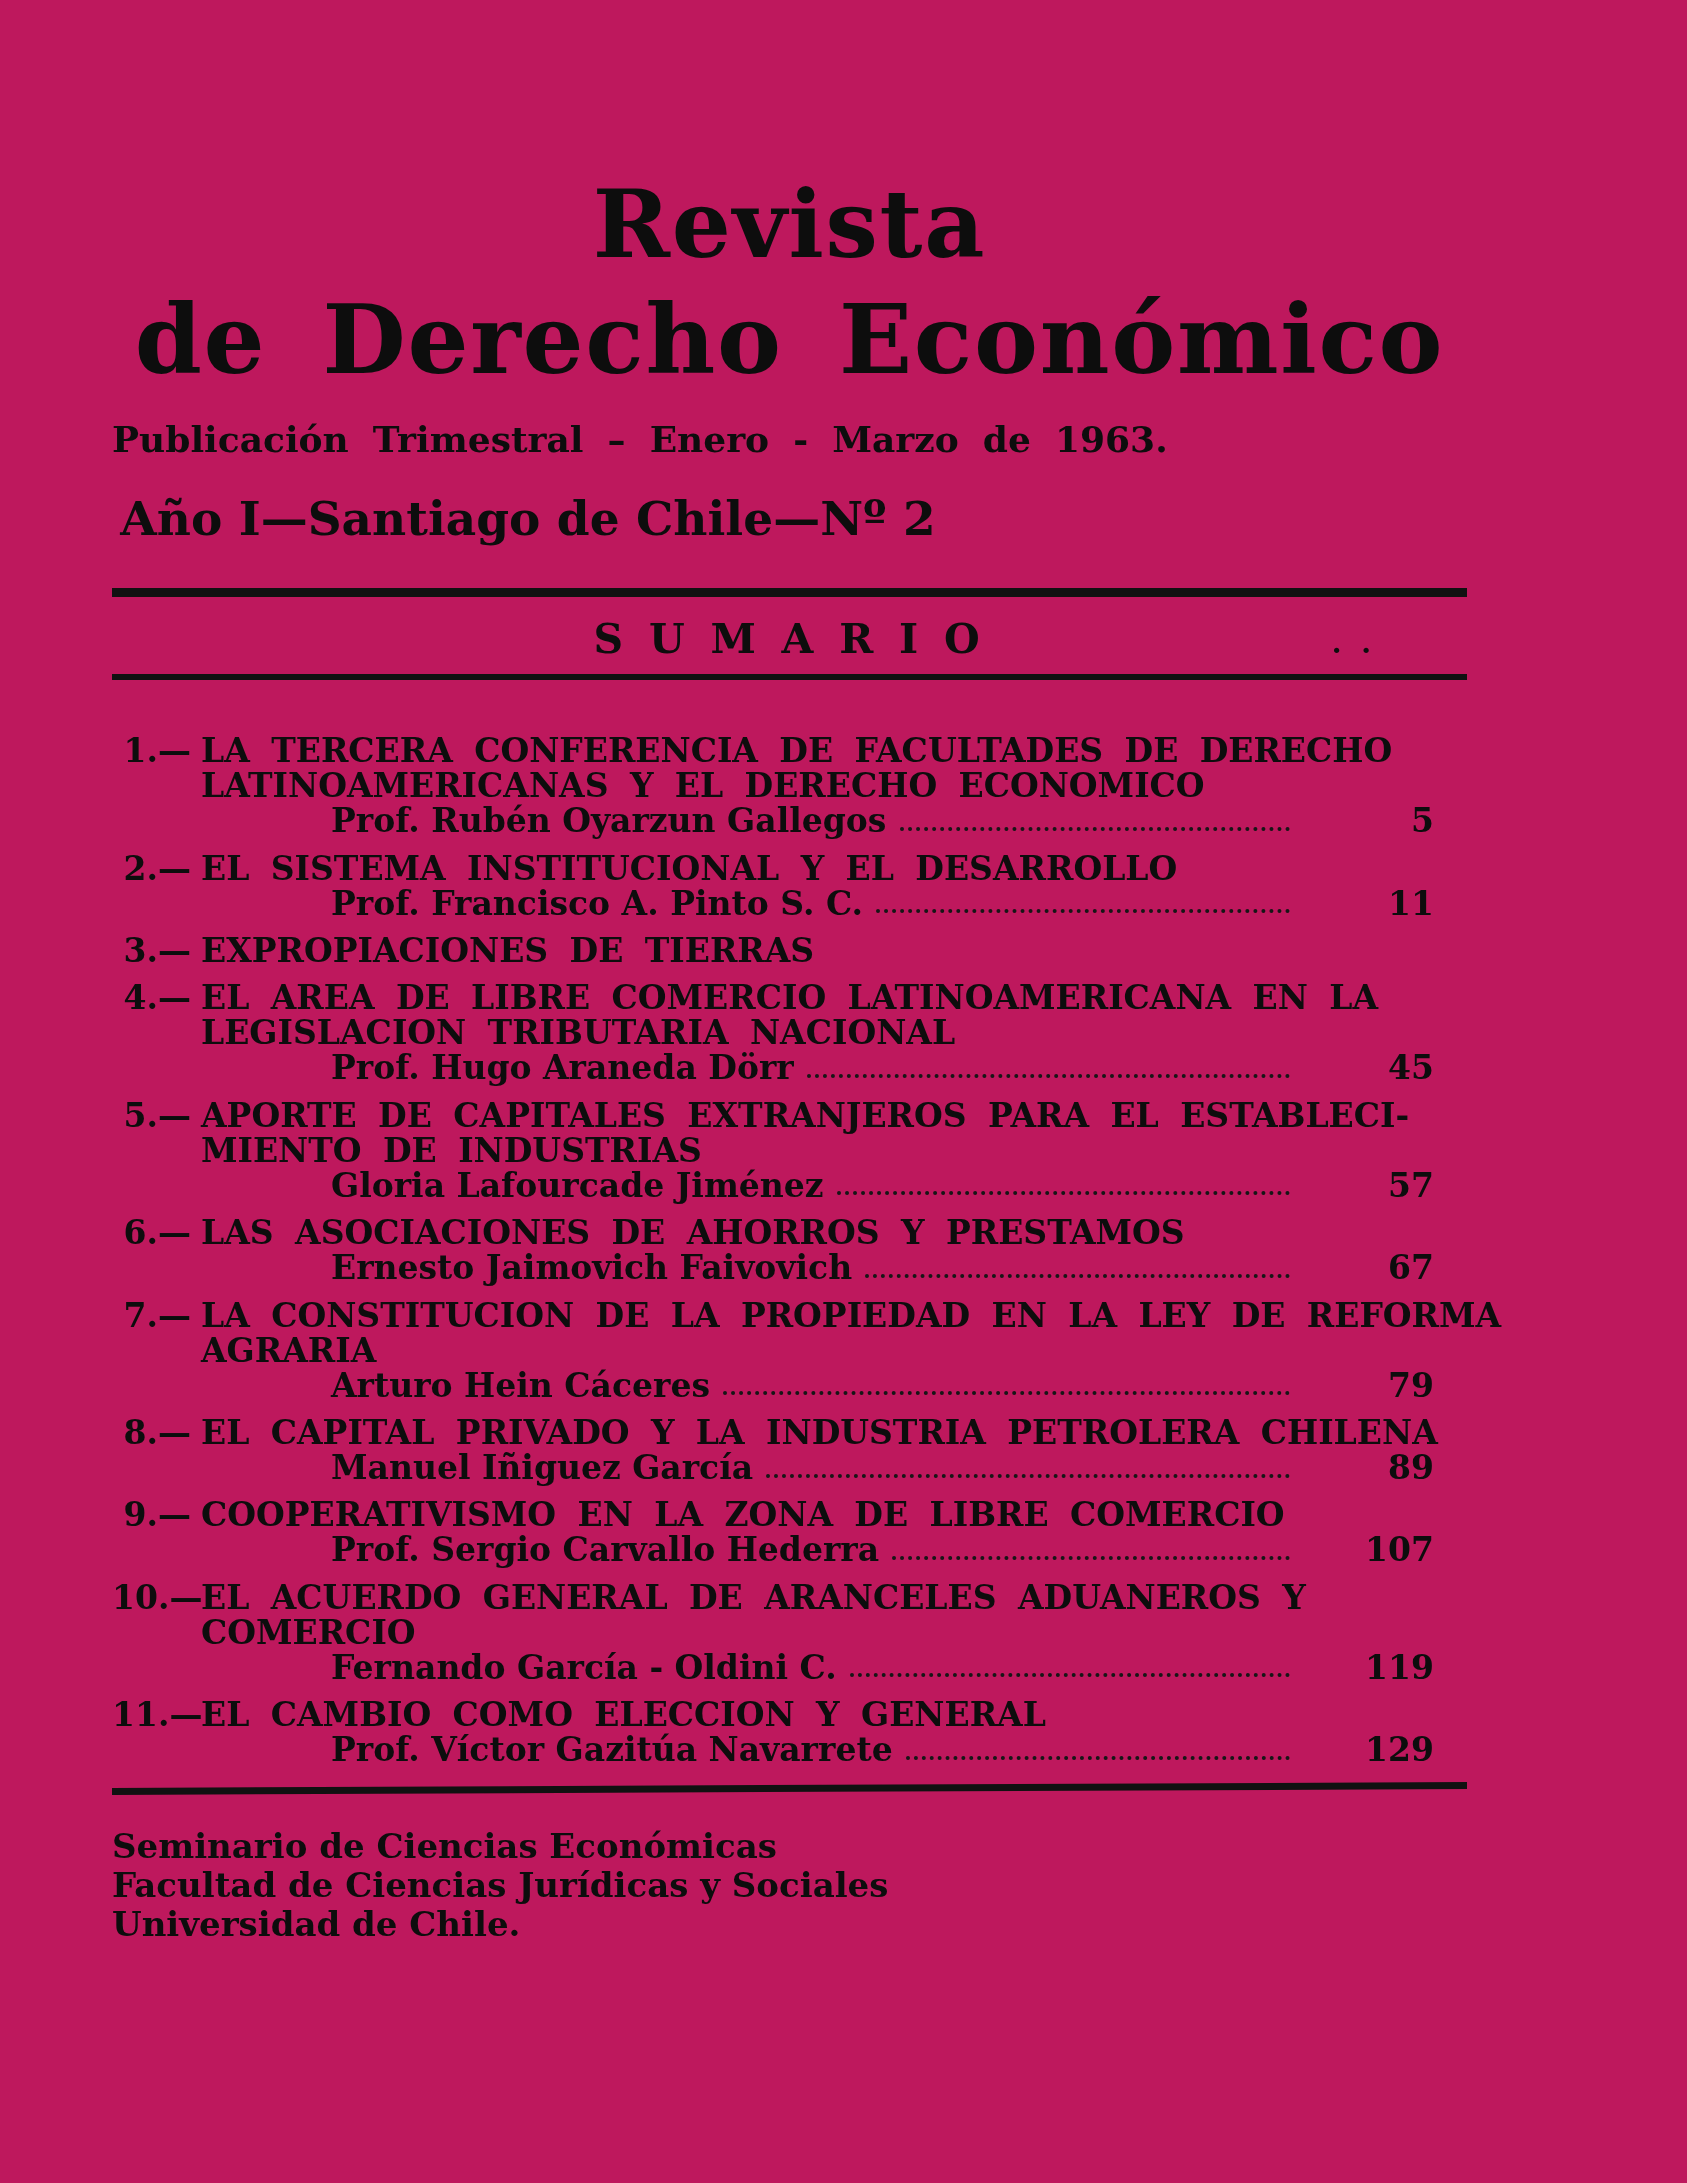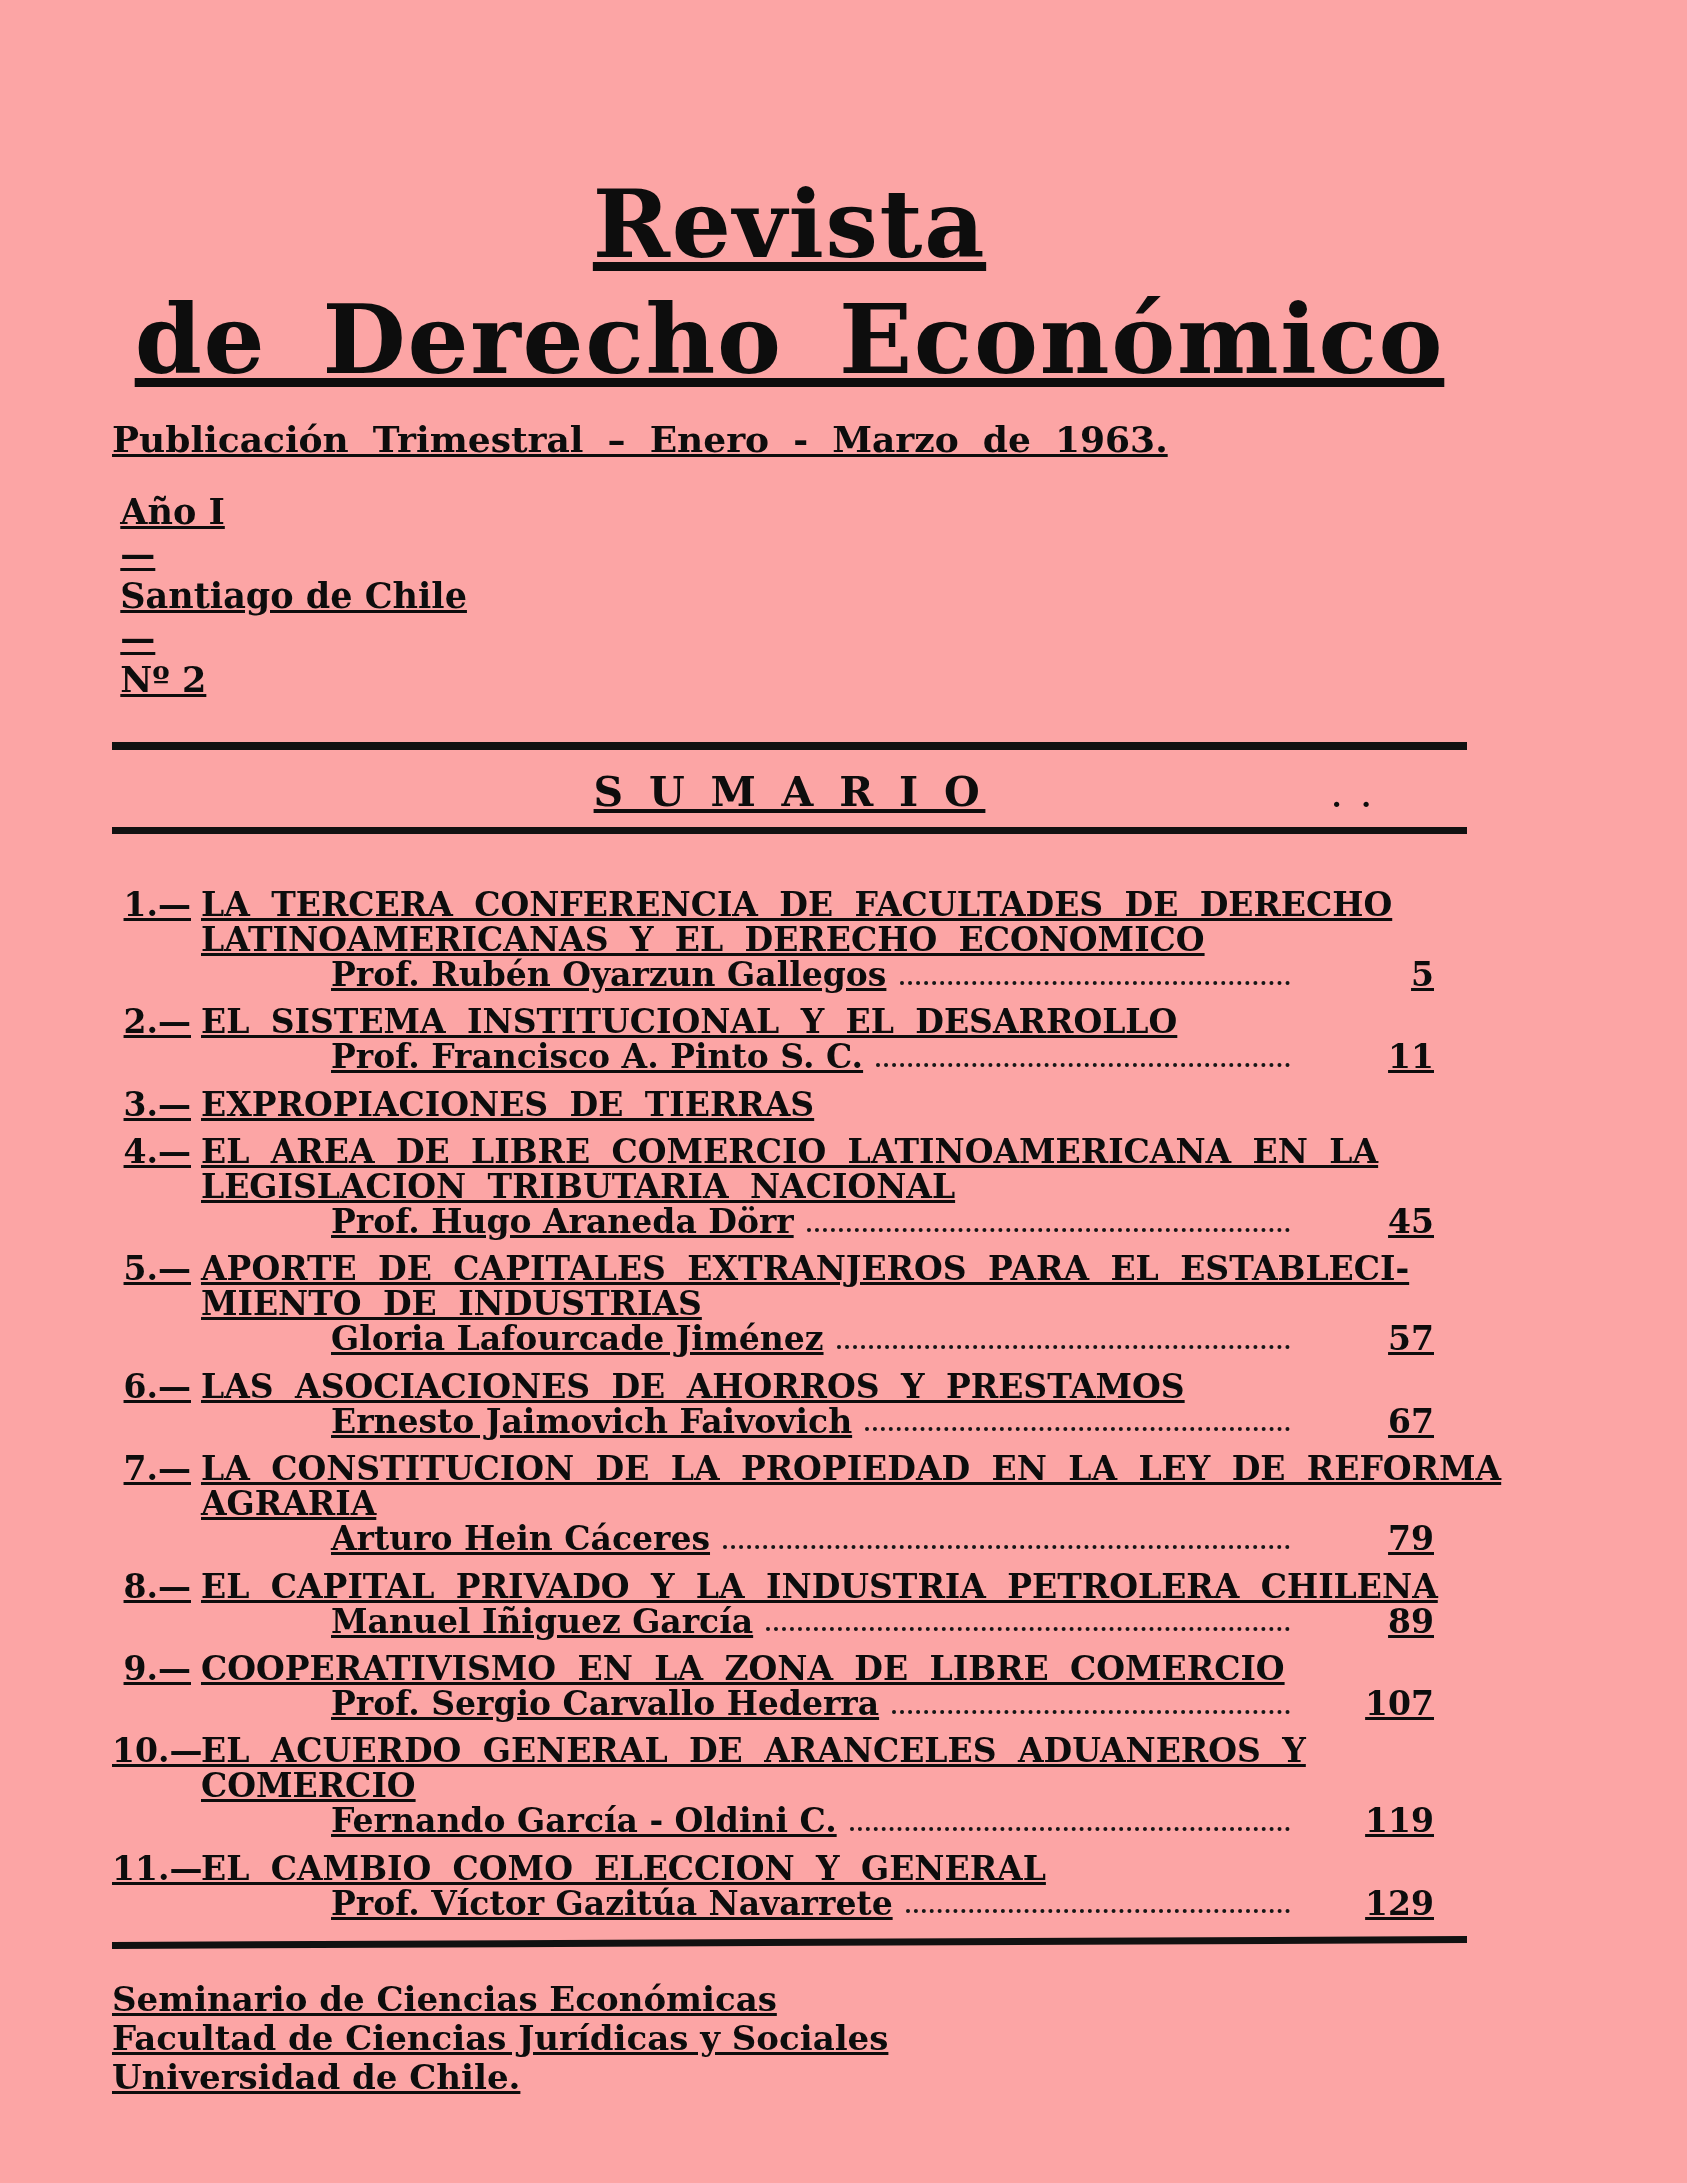--- a/index.html
+++ b/index.html
@@ -4,26 +4,25 @@
 <style>
   html, body {
     margin: 0;
     padding: 0;
     background: #ffffff;
   }
   .page {
     position: relative;
     width: 1687px;
     height: 2183px;
-    background: #fca5a5;
+    background: #be185d;
     color: #0d0d0d;
     font-family: "DejaVu Serif", serif;
     font-weight: 700;
     overflow: hidden;
-    text-decoration: underline;
   }
   .content {
     position: relative;
     margin-left: 112px;
     width: 1355px;
   }
   .journal-title-1 {
     margin: 0;
     padding-top: 175px;
     font-size: 93px;
@@ -40,27 +39,26 @@
     letter-spacing: 1.7px;
   }
   .pub-line {
     margin-top: 25px;
     font-size: 36px;
     line-height: 1.2;
     word-spacing: 0.32em;
   }
   .vol-row {
     margin-top: 30px;
-    font-size: 35px;
+    font-size: 47px;
     line-height: 1.2;
     display: flex;
     justify-content: flex-start;
     align-items: baseline;
     padding: 0 8.3px;
-    flex-direction: column;
   }
   .rule {
     background: #111;
     width: 100%;
   }
   .rule-top    { margin-top: 41px; height: 8.3px; }
   .rule-mid    { margin-top: 10px; height: 6.6px; }
   .rule-bottom { margin-top: 18px; height: 7.4px; transform: rotate(-0.25deg); }
   .sumario-row {
     position: relative;

